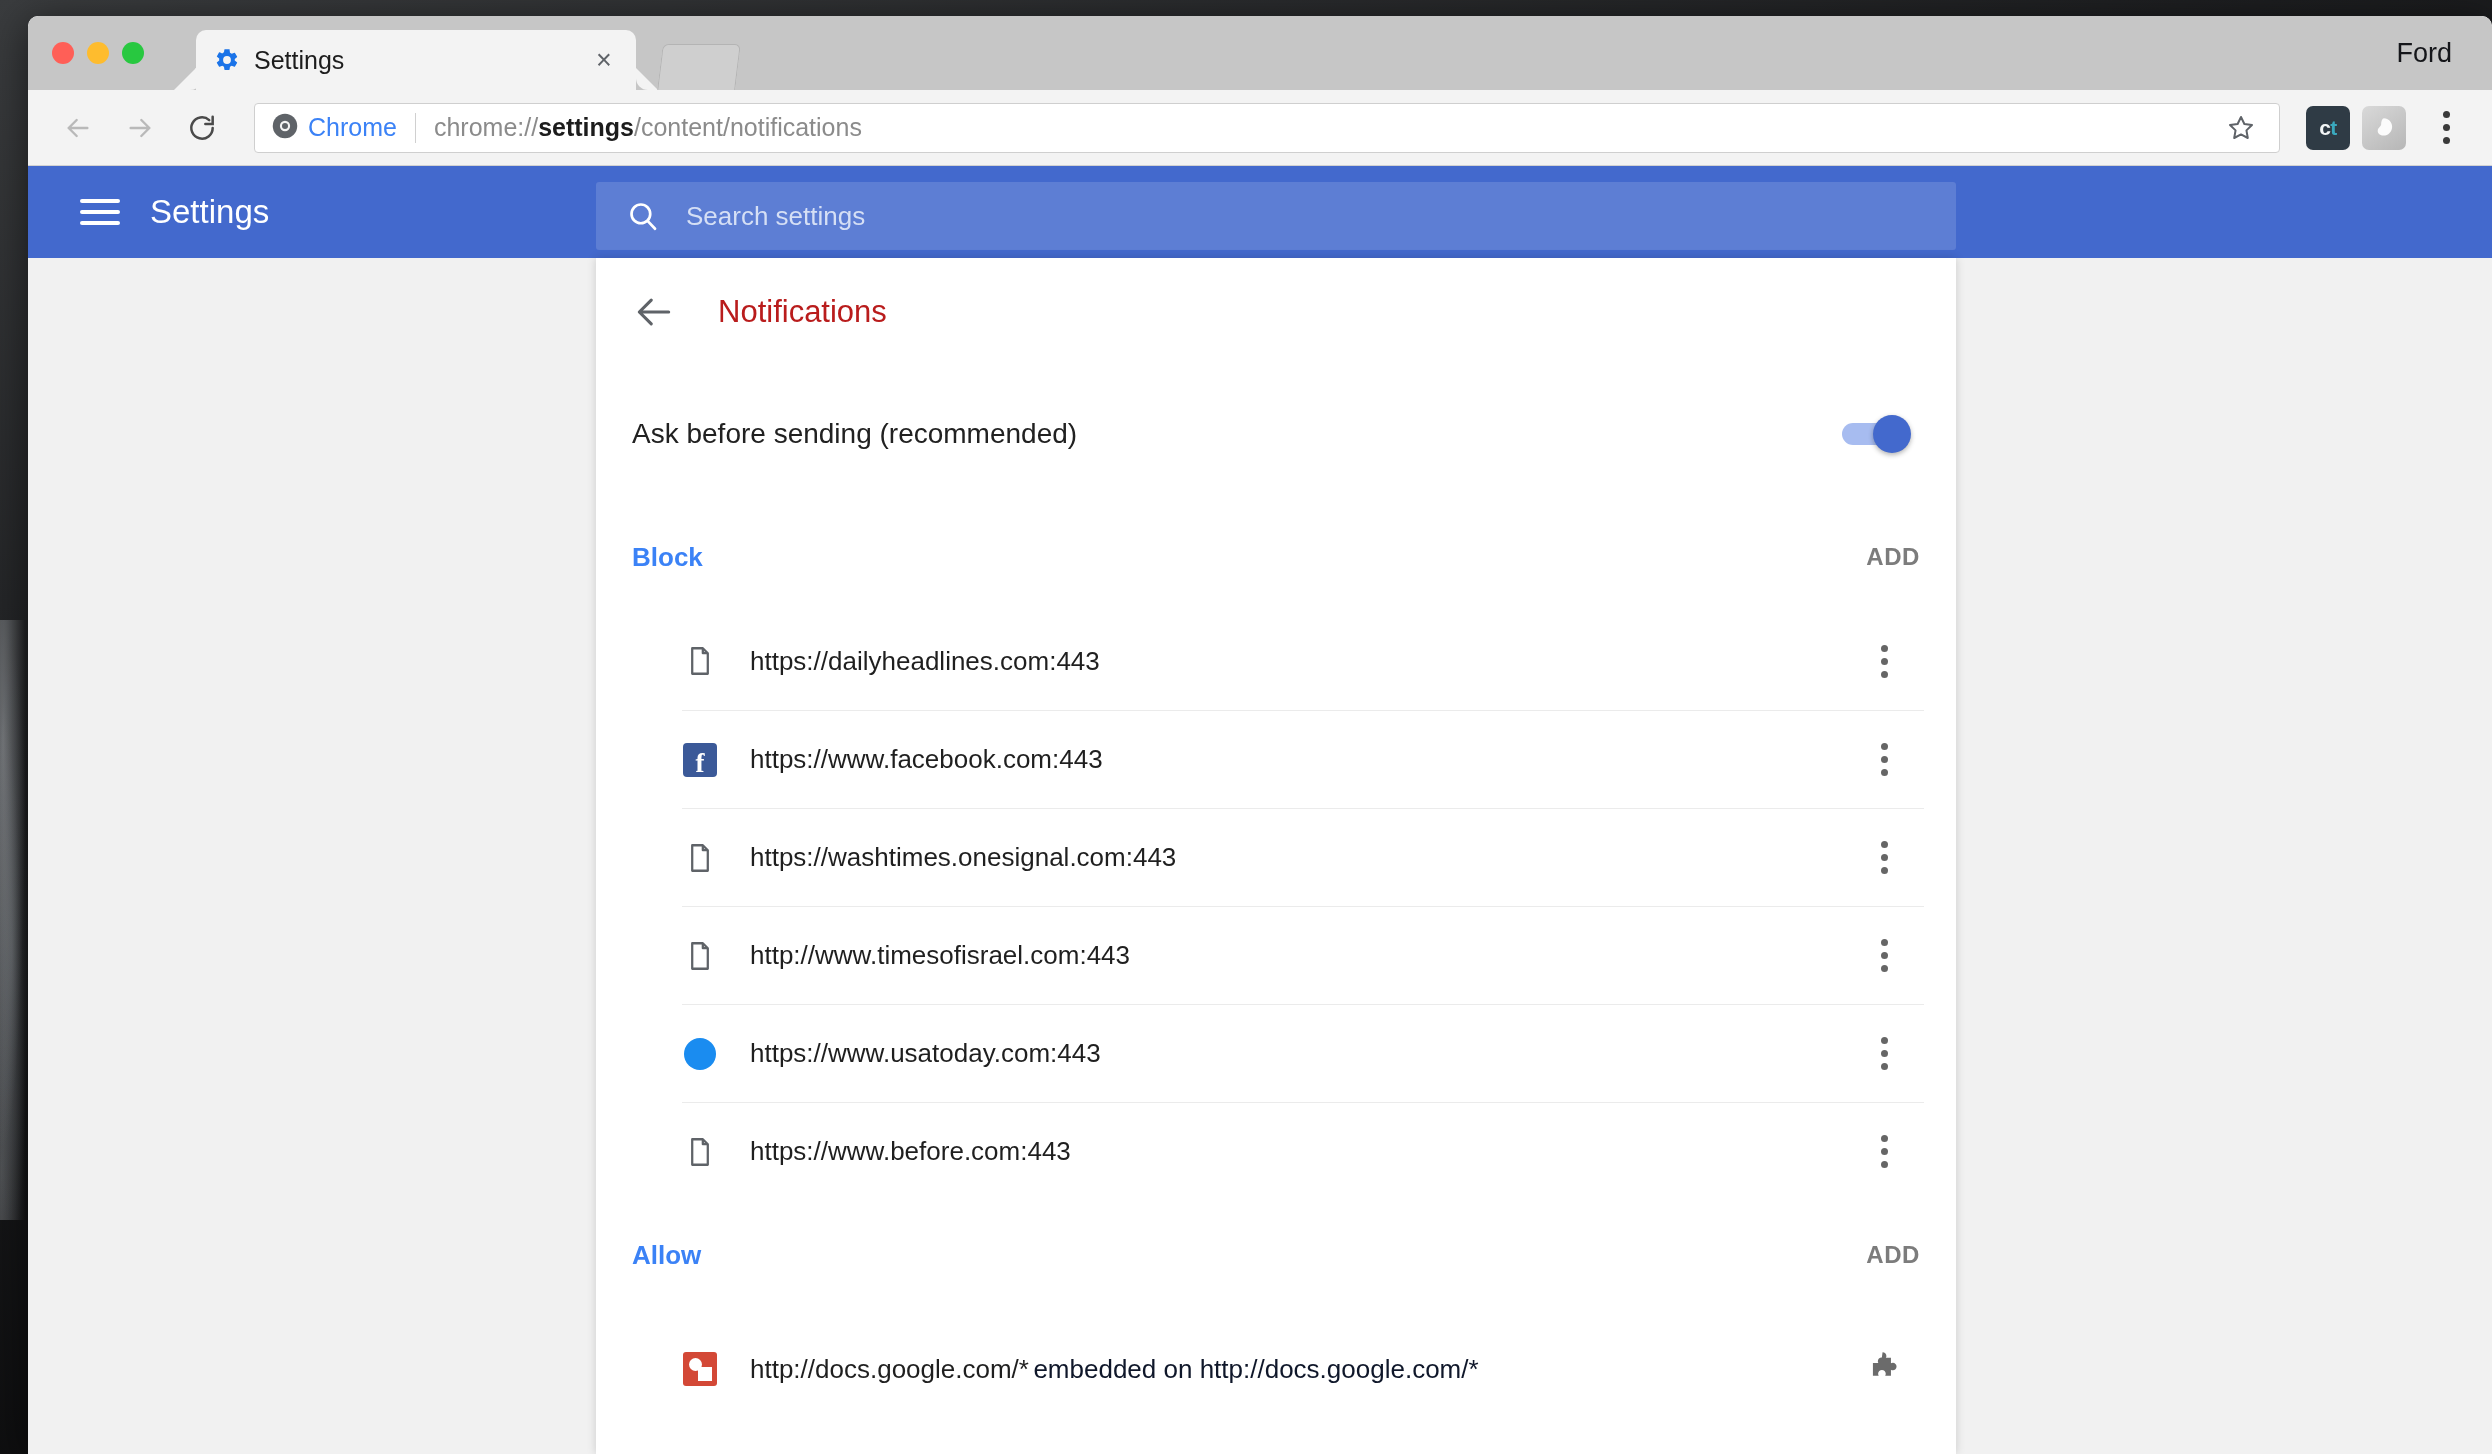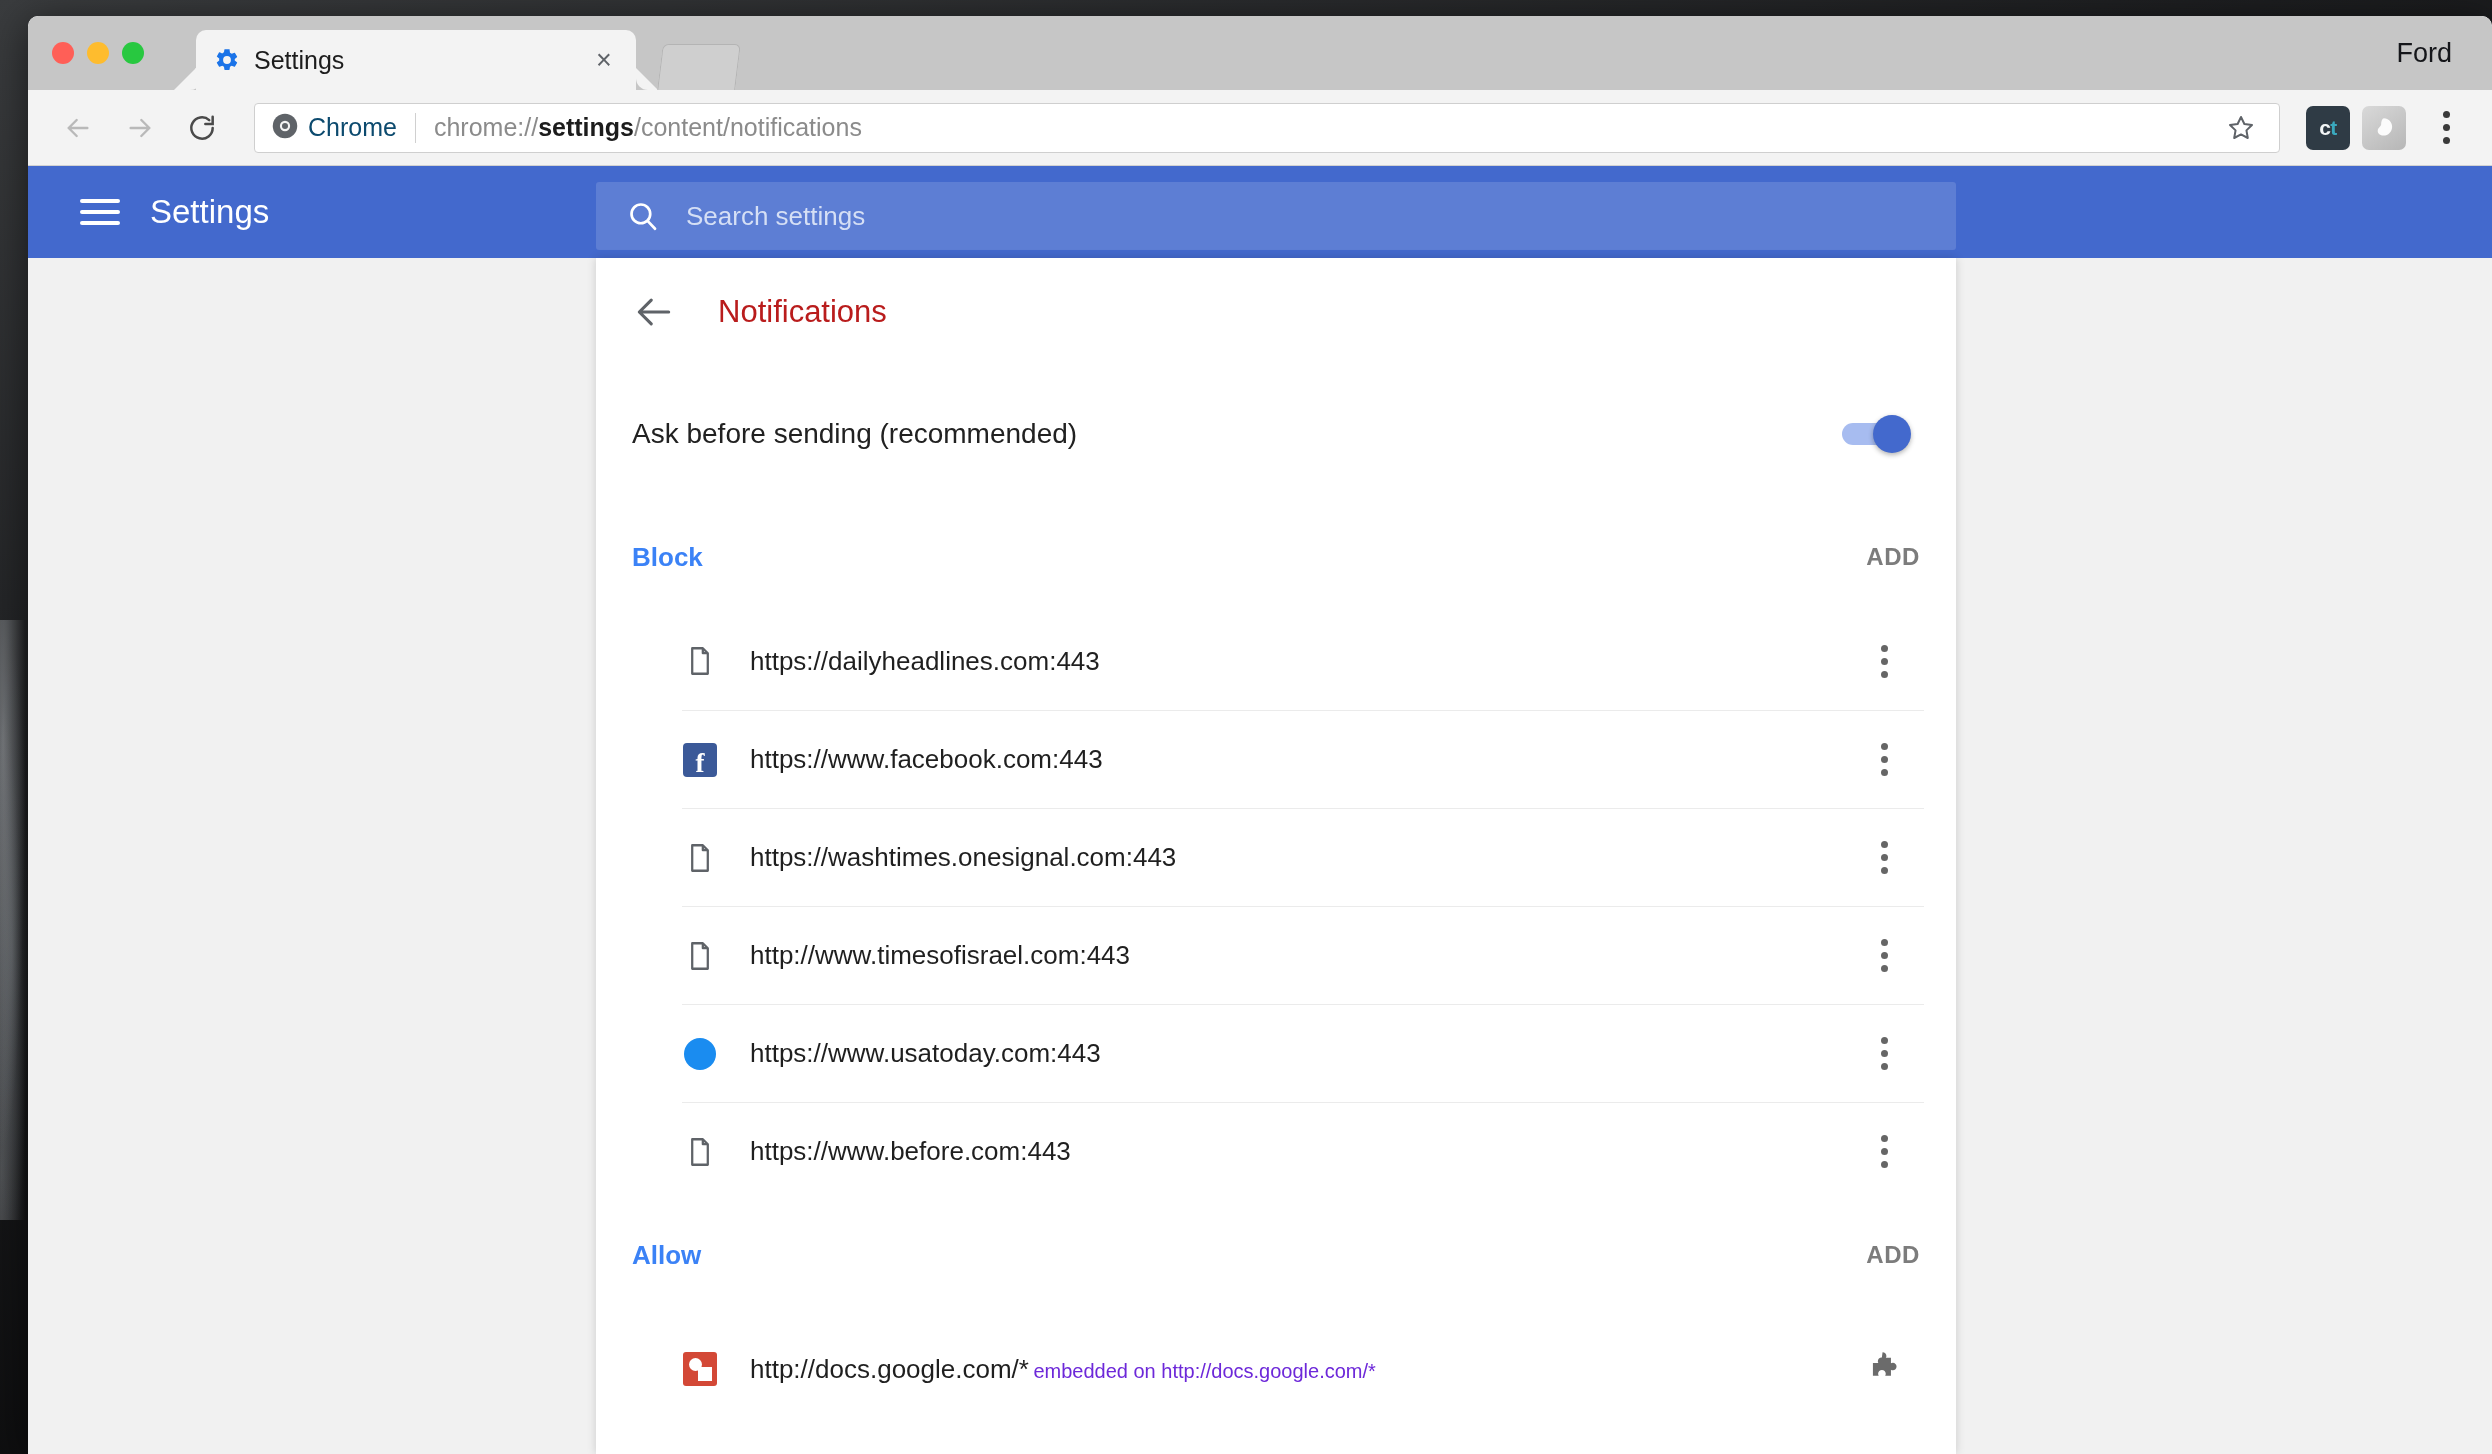--- a/index.html
+++ b/index.html
@@ -126,21 +126,21 @@
     flex: 1;
     height: 50px;
     margin: 0 14px 0 18px;
     background: #fff;
     border: 1px solid #cfcfcf;
     border-radius: 4px;
     display: flex; align-items: center;
     padding: 0 16px;
   }
   #chrome-chip { display: flex; align-items: center; gap: 9px; flex: none; }
-  #chrome-chip-label { font-size: 25px; color: #0c4a6e; }
+  #chrome-chip-label { font-size: 25px; color: #3b82f6; }
   #omnibox-sep {
     width: 1px; height: 30px;
     background: #d0d0d0;
     margin: 0 18px;
     flex: none;
   }
   #omnibox-url {
     flex: 1;
     font-size: 25px; color: #8b8b8b;
     white-space: nowrap; overflow: hidden;
@@ -264,21 +264,21 @@
   }
   .site-row.first { border-top: none; }
   .site-icon { width: 36px; height: 36px; flex: none; margin-right: 32px;
     display: flex; align-items: center; justify-content: center; }
   .site-text { flex: 1; min-width: 0; }
   .site-url {
     font-size: 26px; color: #1f1f1f;
     white-space: nowrap; overflow: hidden; text-overflow: ellipsis;
   }
   .site-sub {
-    font-size: 20px; color: #6d28d9; margin-top: 24px;
+    font-size: 26px; color: #0f172a; margin-top: 24px;
     white-space: nowrap; overflow: hidden; text-overflow: ellipsis;
   }
   .row-kebab {
     width: 48px; height: 48px; flex: none;
     display: flex; flex-direction: column; align-items: center; justify-content: center; gap: 6px;
   }
   .row-kebab i { width: 7px; height: 7px; border-radius: 50%; background: #666; display: block; }
   .row-puzzle { width: 46px; height: 46px; flex: none;
     display: flex; align-items: center; justify-content: center; }
 

